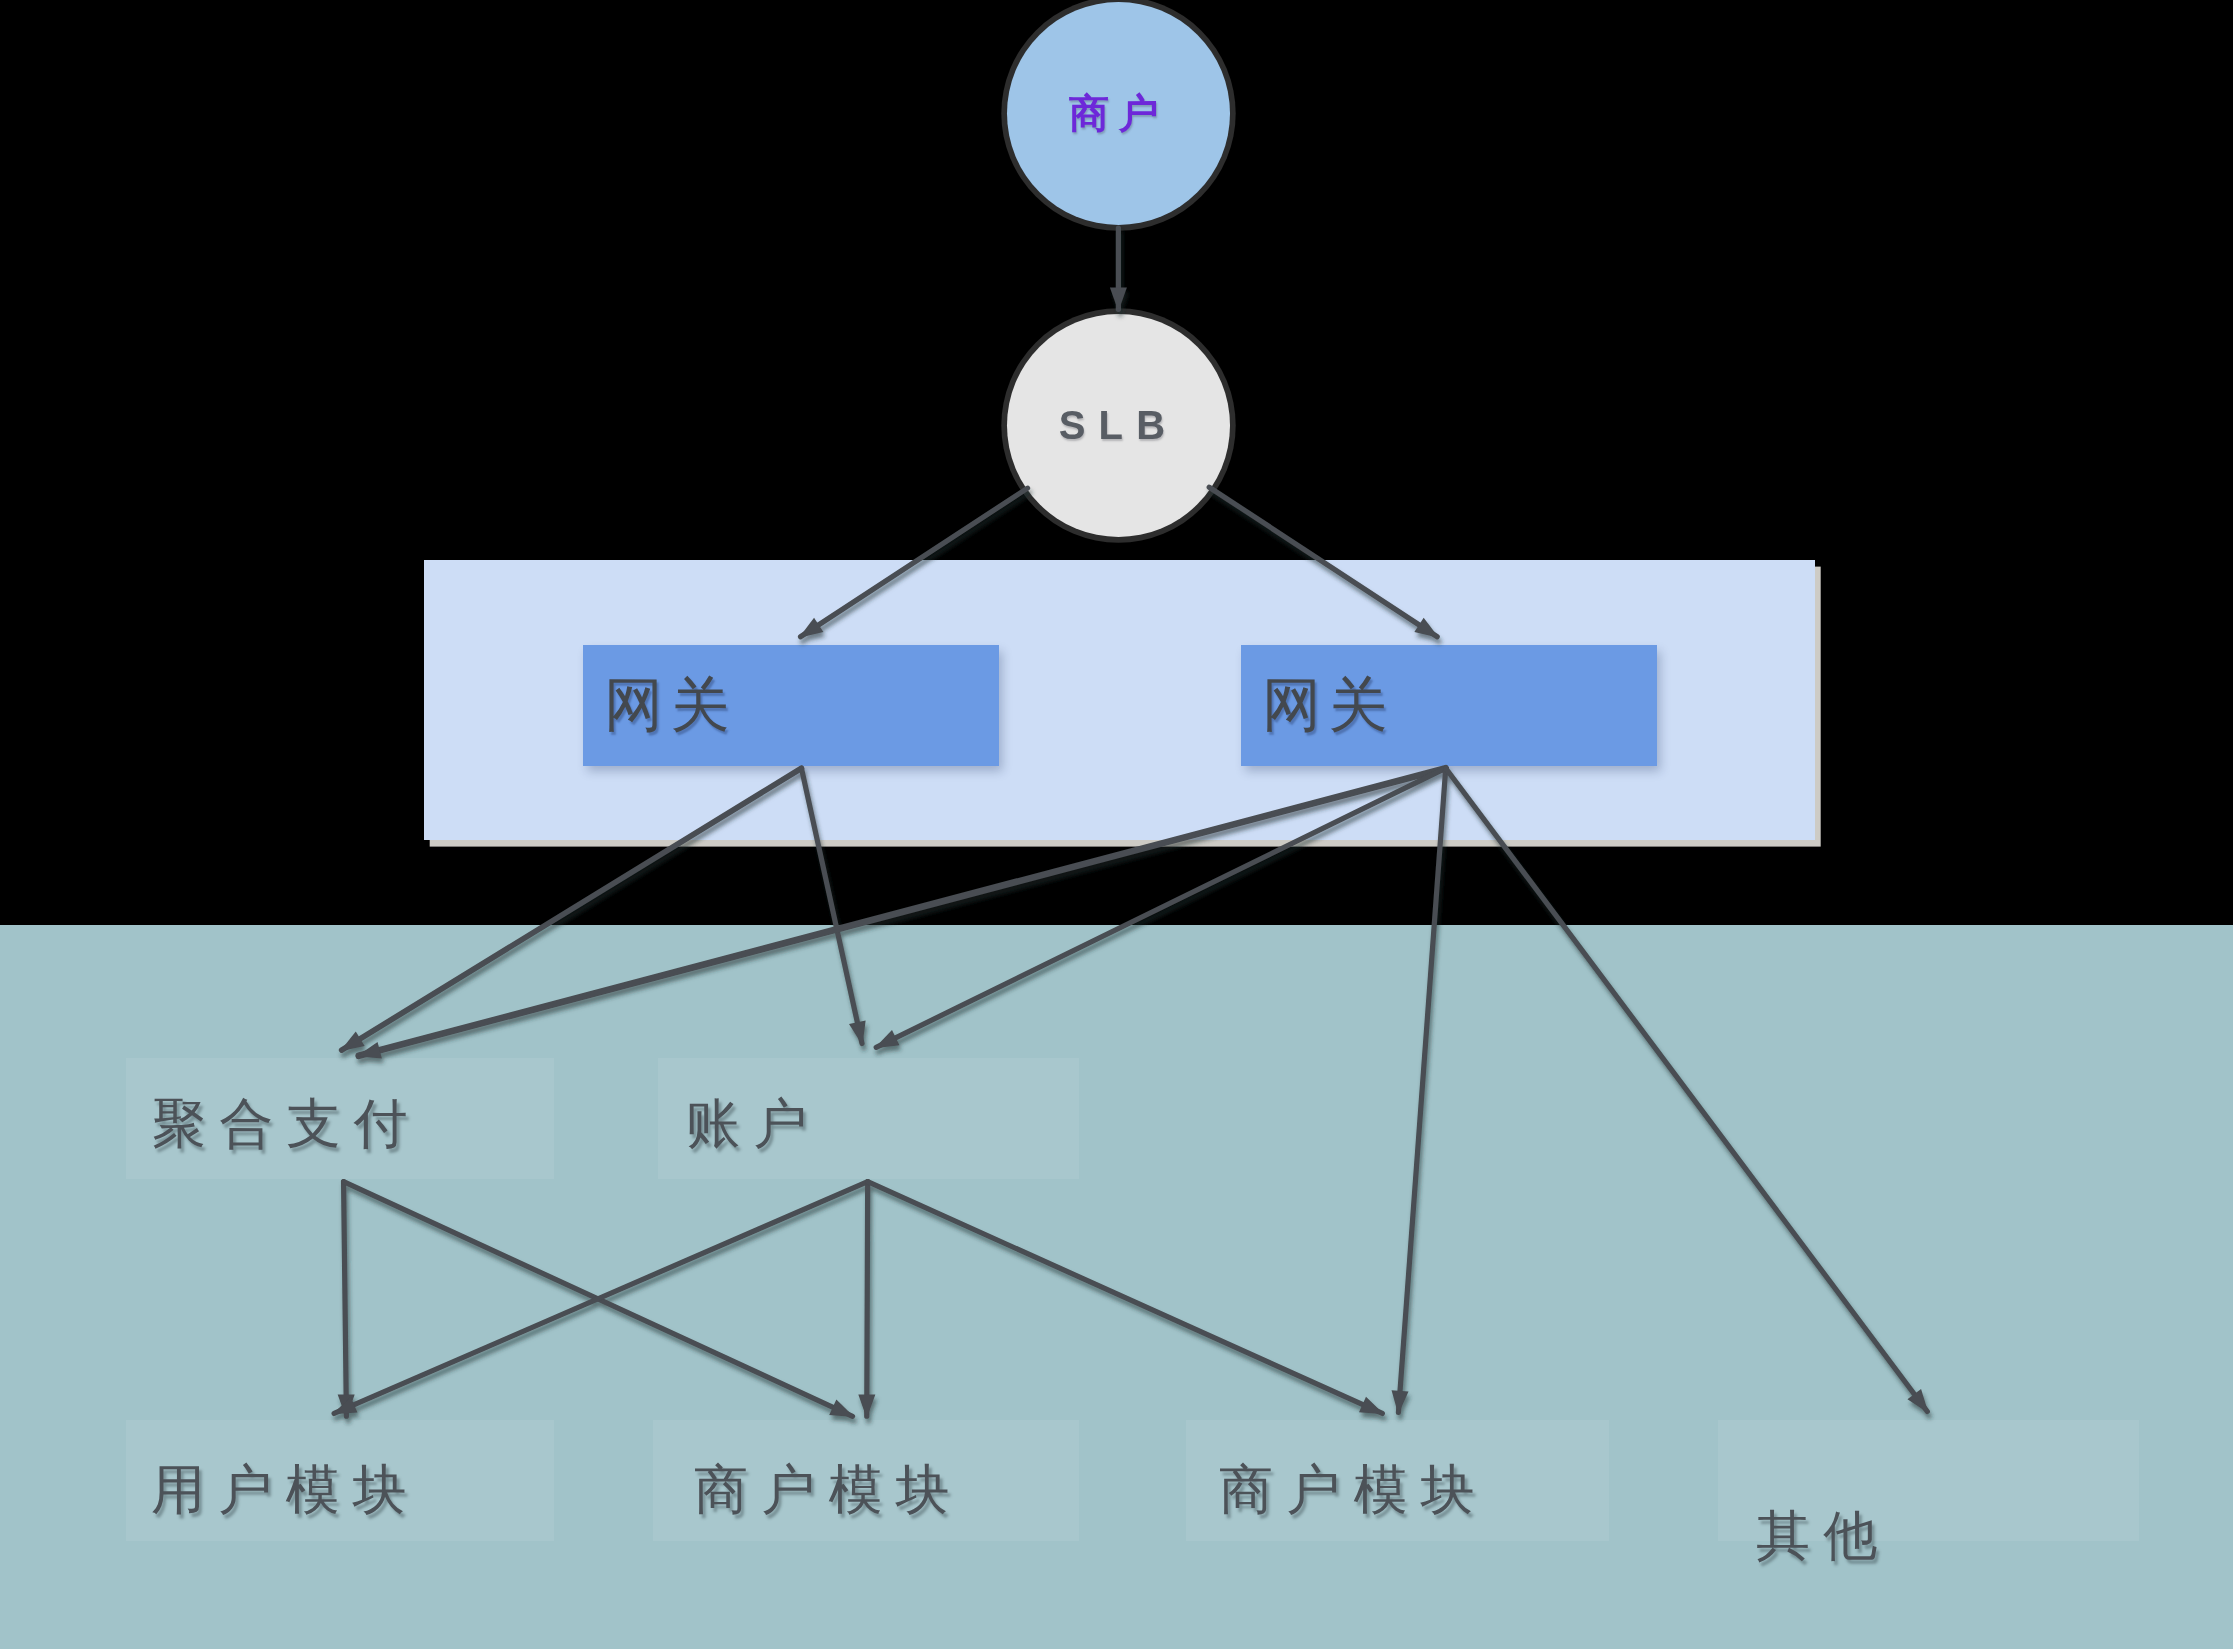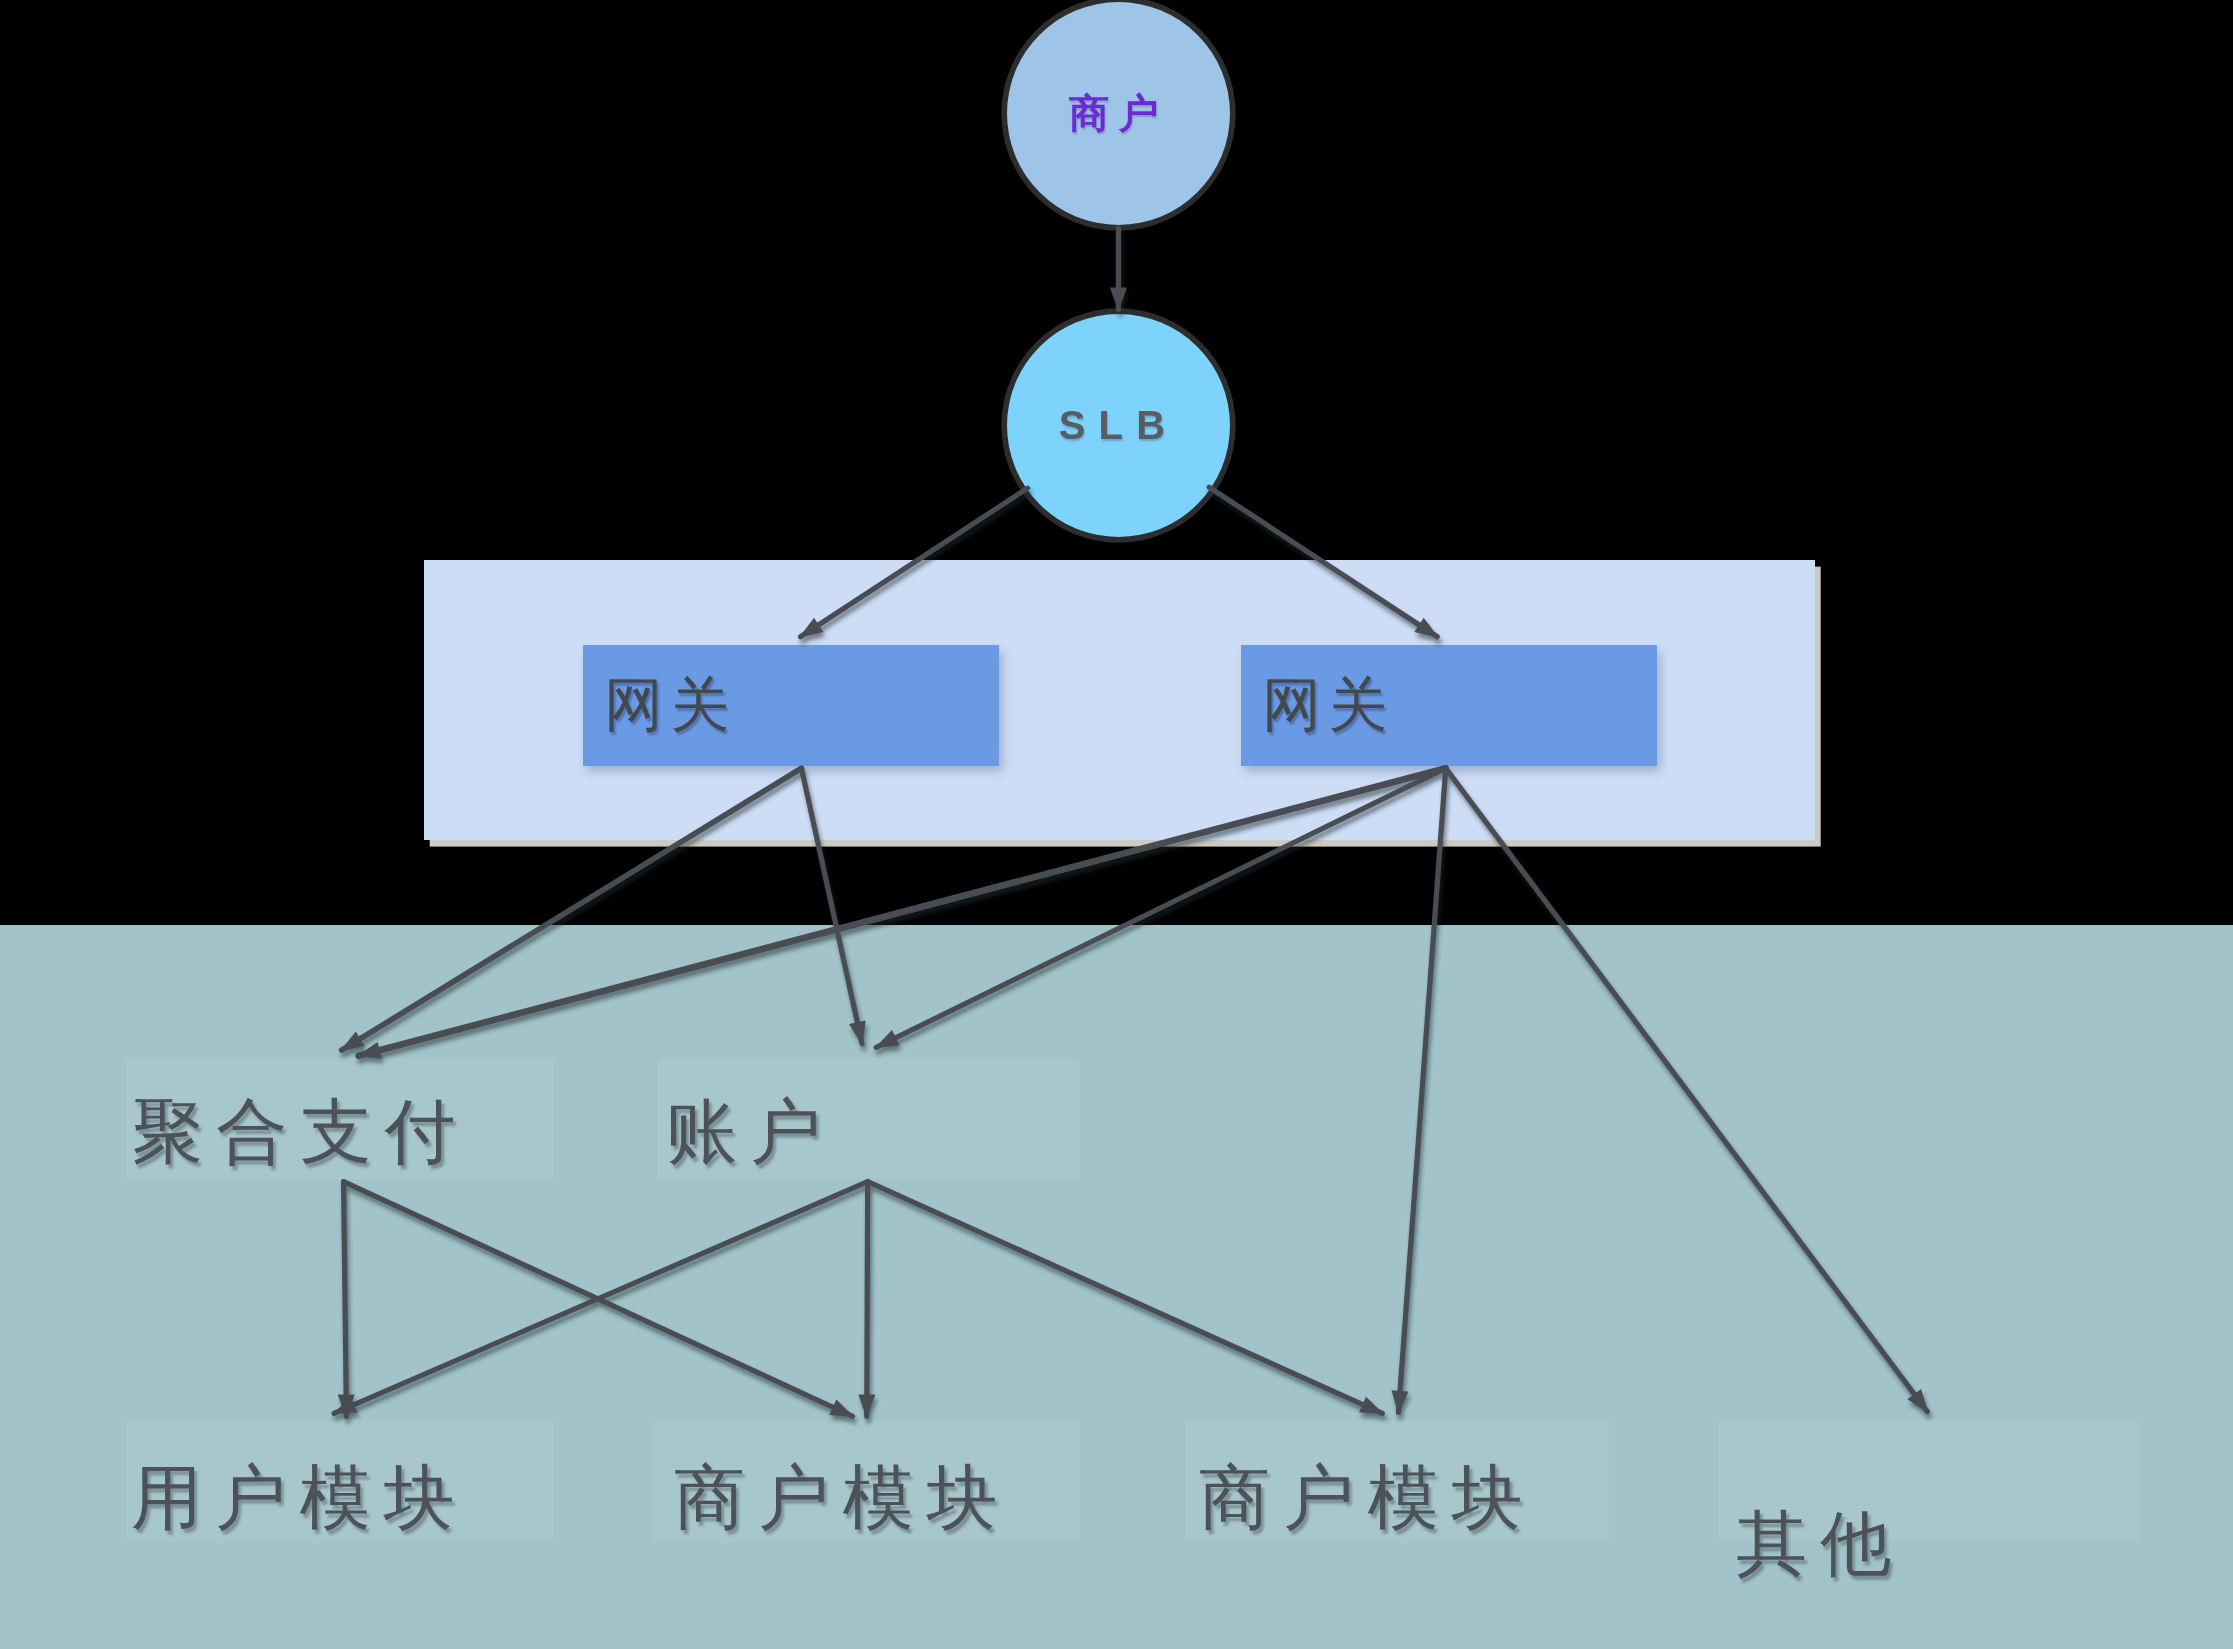--- a/index.html
+++ b/index.html
@@ -27,39 +27,40 @@
     text-shadow:1.9px 2.8px 1.9px rgba(30,45,90,0.35);
   }
   .gw1{left:583px;}
   .gw2{left:1241px;}
   .circle{
     position:absolute;width:223px;height:223px;border-radius:50%;
     display:flex;align-items:center;justify-content:center;
     box-shadow:0 0 0 5.7px rgba(150,150,150,0.30);
   }
   .circle-merchant{left:1007px;top:1.9px;background:#9ec5e8;}
-  .circle-slb{left:1007px;top:314px;background:#7dd3fc;}
+  .circle-slb{left:1007px;top:314px;background:#e5e5e5;}
   .circle .lbl{
     font-size:40px;letter-spacing:9.5px;color:#6d28d9;font-weight:bold;
     text-shadow:0.9px 1.9px 1.9px rgba(40,40,50,0.25);
   }
   .circle-slb .lbl{letter-spacing:13.2px;color:#585d64;}
   .faint-box{
     position:absolute;height:121px;background:rgba(255,255,255,0.08);
   }
   .fb-agg{left:126px;top:1058px;width:428px;}
   .fb-acc{left:658px;top:1058px;width:421px;}
   .fb-user{left:126px;top:1420px;width:428px;}
   .fb-merch{left:653px;top:1420px;width:426px;}
   .fb-coupon{left:1186px;top:1420px;width:423px;}
   .fb-other{left:1718px;top:1420px;width:421px;}
   .node-label{
-    position:absolute;font-size:71px;letter-spacing:13.2px;color:#4c5258;
+    position:absolute;font-size:54px;letter-spacing:13.2px;color:#4c5258;
     line-height:1;white-space:nowrap;
     text-shadow:2.8px 3.8px 2.8px rgba(45,60,65,0.40);
+    margin-left:20px;
   }
   .nl-agg{left:132px;top:1096px;}
   .nl-acc{left:666px;top:1096px;}
   .nl-user{left:131px;top:1462px;}
   .nl-merch{left:674px;top:1462px;}
   .nl-coupon{left:1199px;top:1462px;}
   .nl-other{left:1736px;top:1508px;}
   svg.edges{position:absolute;left:0;top:0;width:2233px;height:1649px;pointer-events:none;}
 </style>
 </head>

